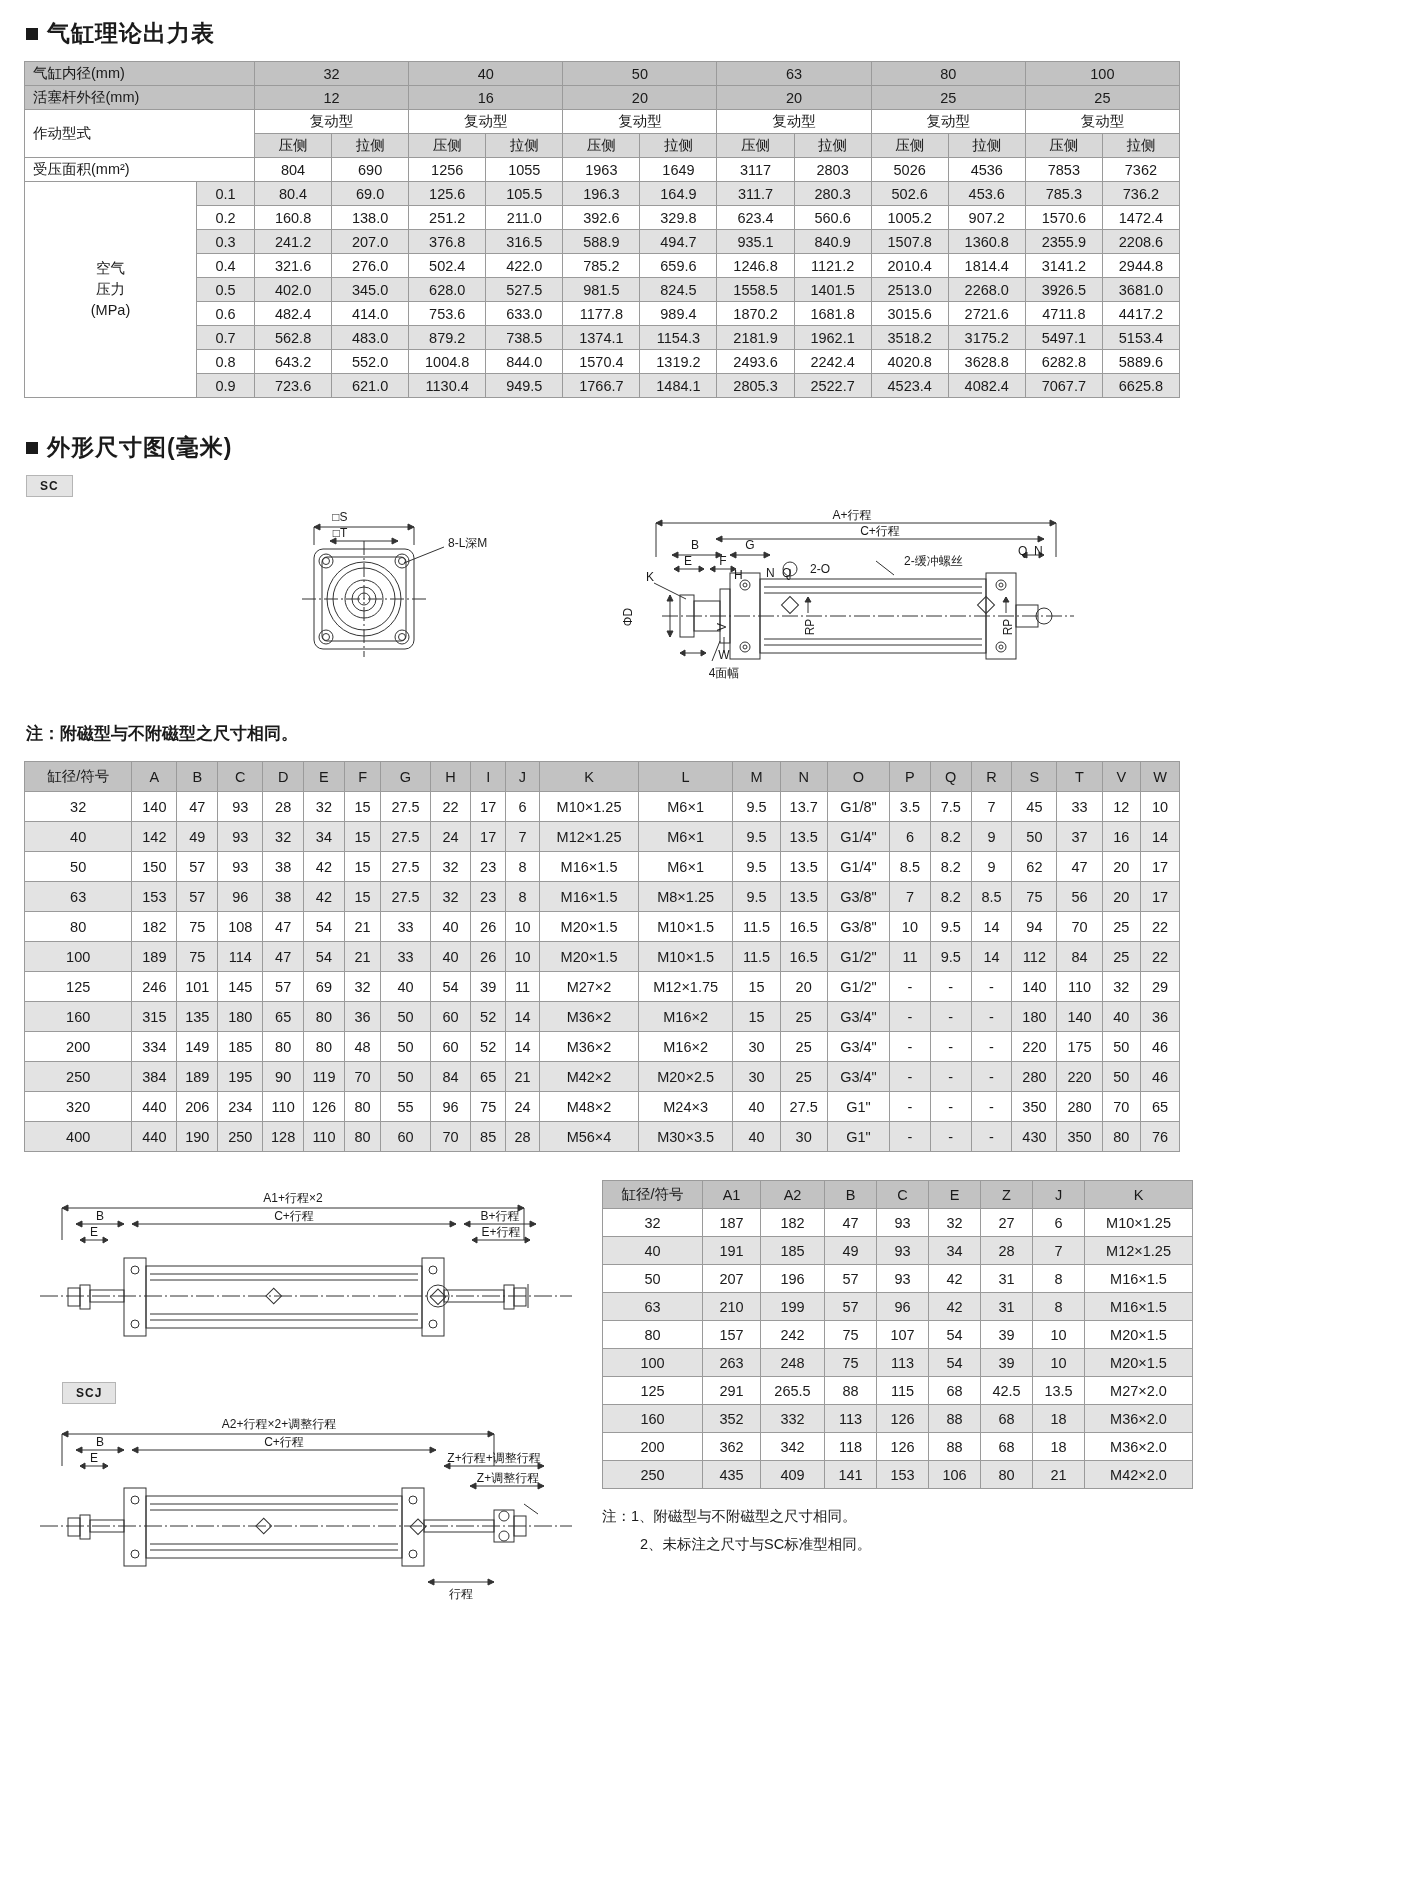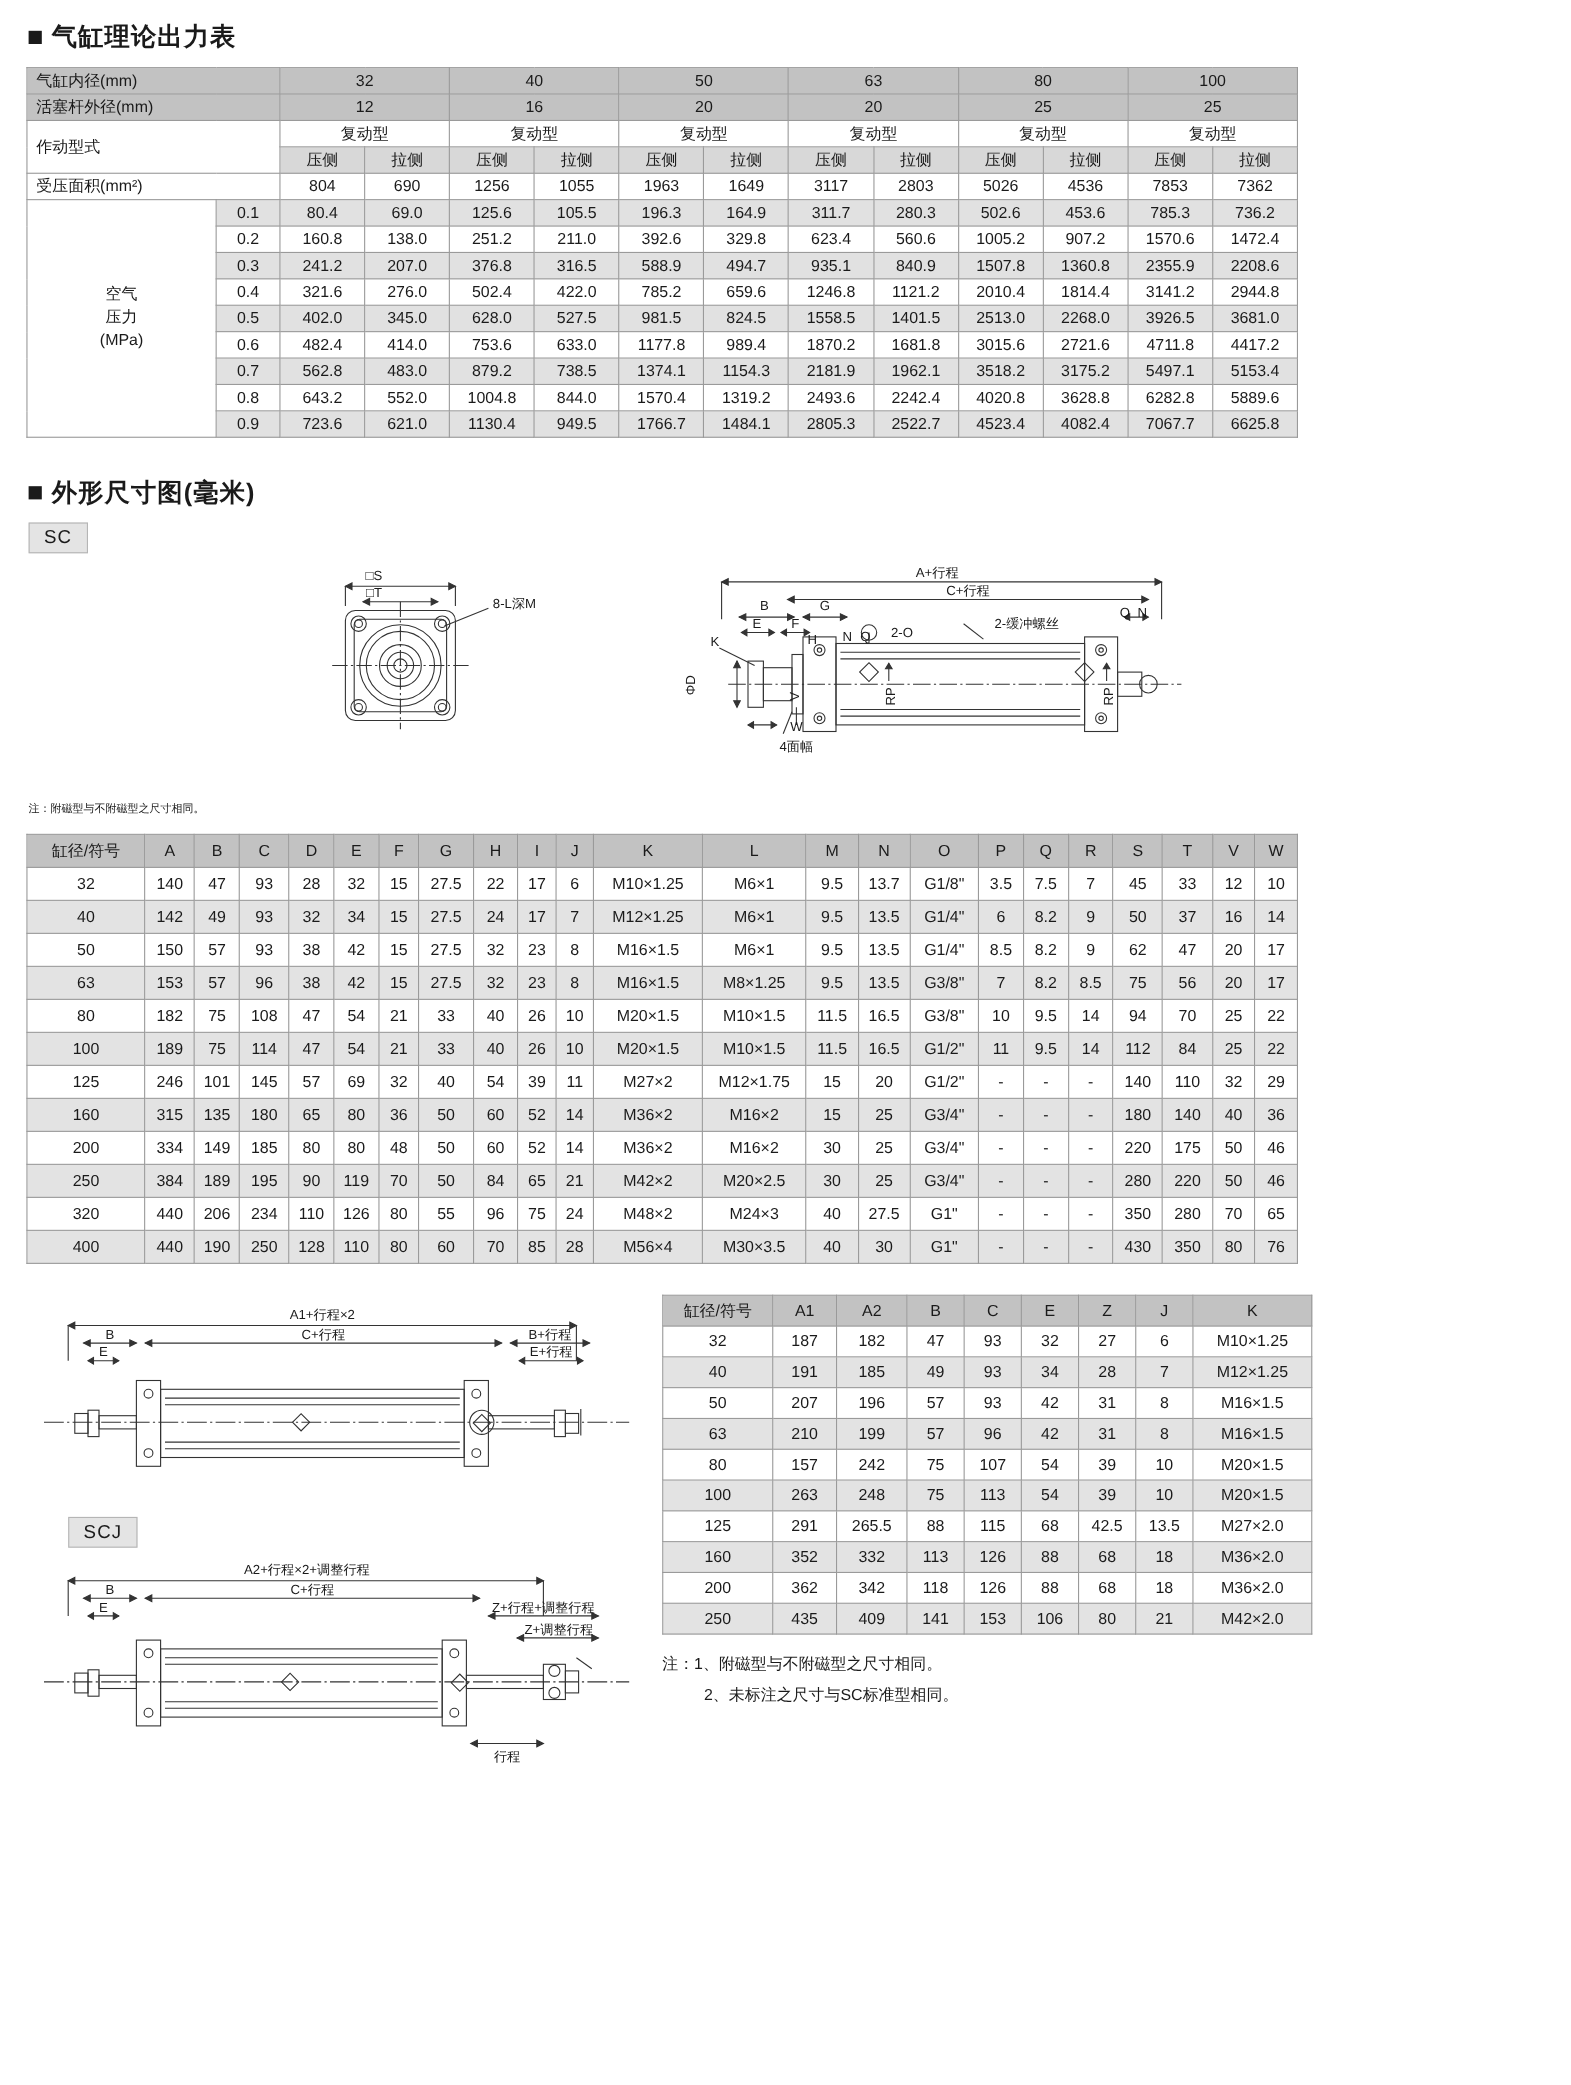--- a/index.html
+++ b/index.html
@@ -35,23 +35,23 @@
   .t1 .lbl { text-align:left; padding-left:8px; font-size:14.5px; background:#e3e3e3; }
   .t1 .hdr-dark { background:#c2c2c2; font-weight:normal; }
   .t1 .hdr-mid  { background:#d8d8d8; }
   .t1 .white { background:#ffffff; }
   .t1 .zebra { background:#e1e1e1; }
   .t1 .vlabel { background:#ffffff; font-size:14.5px; line-height:1.45; }
 
   
   .tag {
     display:inline-block; background:#e4e4e4; border:1px solid #b5b5b5;
-    font-size:17px; padding:3px 13px; letter-spacing:1px; font-weight:400;text-align:right;
+    font-size:12px; padding:3px 13px; letter-spacing:1px; font-weight:700;text-align:right;
   }
-  .note { font-size:10px; margin: 10px 0 16px 2px; }
+  .note { font-size:17px; margin: 10px 0 16px 2px; font-weight: bold; }
 
   
   .tsc { width: 1156px; table-layout: fixed; margin-top: 6px; }
   .tsc td { height: 30px; font-size:14.5px; }
   .tsc thead td { background:#c2c2c2; height:30px; }
   .tsc tbody tr:nth-child(odd)  td { background:#ffffff; }
   .tsc tbody tr:nth-child(even) td { background:#e3e3e3; }
 
   
   .tscd { width: 560px; table-layout: fixed; }

